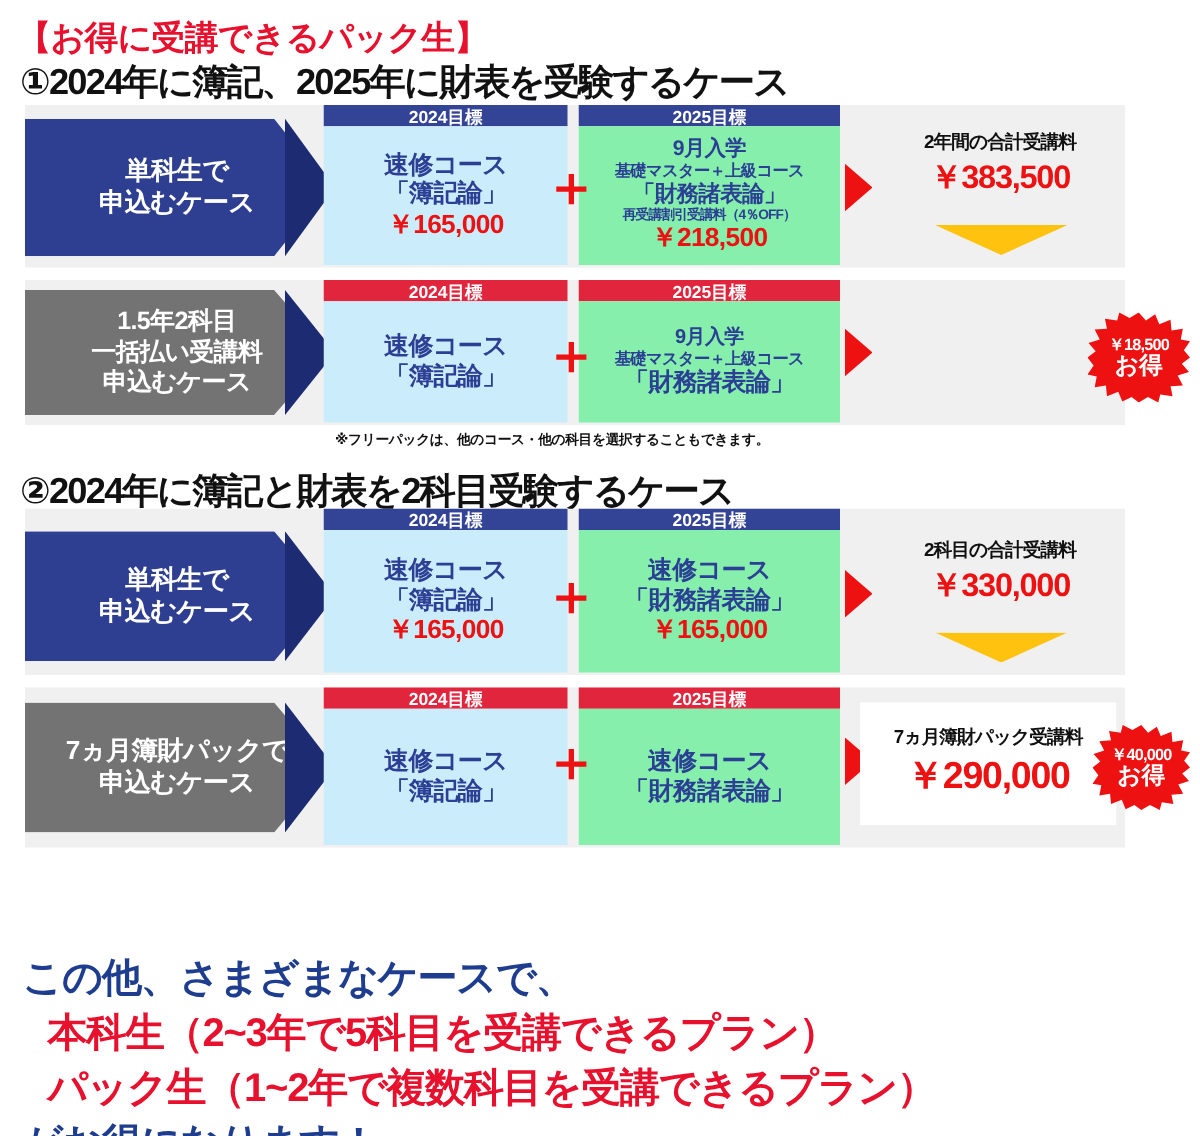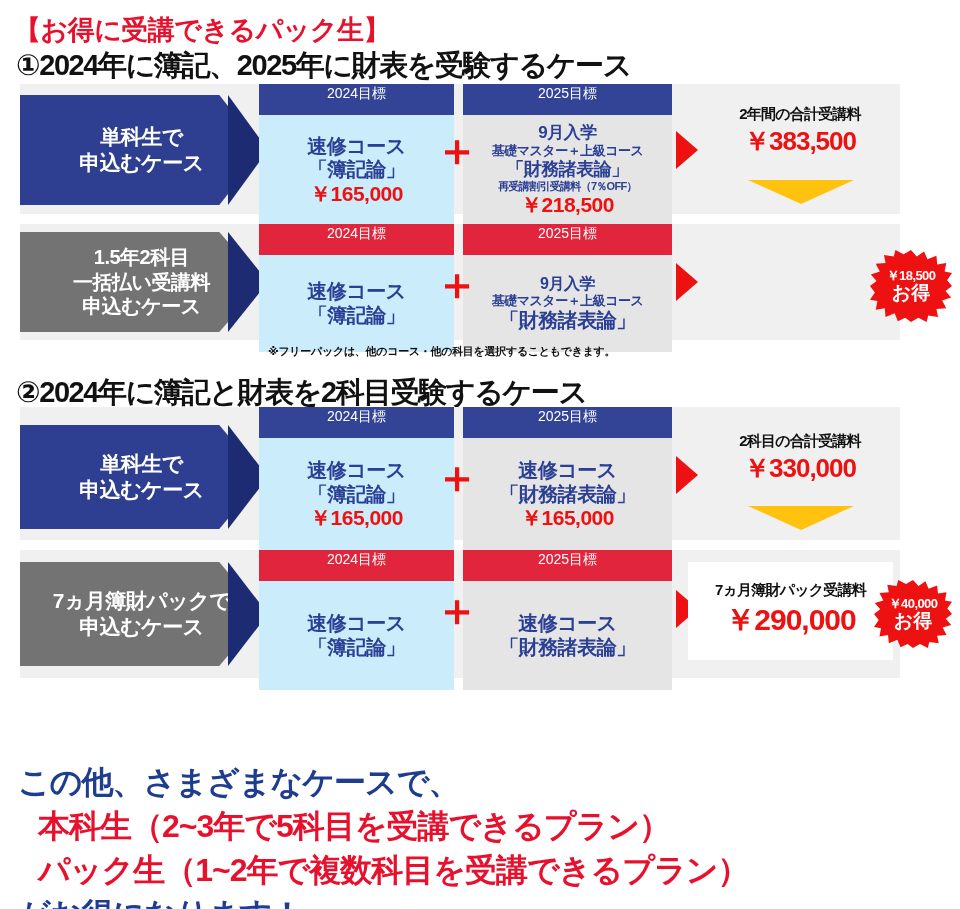--- a/index.html
+++ b/index.html
@@ -39,32 +39,32 @@
   .arrow-tag.red{background:#737373;}
   .arrow-tip{
     position:absolute;background:#1d2c72;
     clip-path:polygon(0 0, 100% 50%, 0 100%, 0 0);
   }
 
   
   .col{position:absolute;}
   .col-head{
     width:100%;box-sizing:border-box;
-    text-align:center;color:#ffffff;font-weight:normal;
-    font-size:14px;line-height:19px;height:31px;letter-spacing:0px;
+    text-align:center;color:#ffffff;font-weight:bold;
+    font-size:14px;line-height:19px;height:17px;letter-spacing:0px;
   }
   .col-head.navy{background:#334396;}
   .col-head.red{background:#e0253c;}
   .col-body{
     width:100%;box-sizing:border-box;
     display:flex;flex-direction:column;align-items:center;justify-content:center;
     text-align:center;line-height:1.18;
   }
   .col-body.blue{background:#cbecfb;}
-  .col-body.orange{background:#e5e5e5;}
+  .col-body.orange{background:#86efac;}
   .c-line{color:#2b3f94;font-weight:bold;white-space:nowrap;}
   .c-main{font-size:20px;letter-spacing:-0.5px;}
   .c-sub{font-size:15px;letter-spacing:-0.5px;}
   .c-tiny{font-size:11px;letter-spacing:-0.7px;}
   .c-price{color:#ee1111;font-weight:bold;font-size:21px;white-space:nowrap;letter-spacing:-0.5px;}
 
   
   .plus{position:absolute;color:#ee1111;font-weight:bold;line-height:1;font-size:44px;z-index:6;}
 
   
@@ -140,21 +140,21 @@
   </div>
 
   <div class="plus" style="left:435px;top:128px;">＋</div>
 
   <div class="col" style="left:463px;top:84px;width:209px;">
     <div class="col-head navy">2025目標</div>
     <div class="col-body orange" style="height:111px;">
       <div class="c-line c-sub" style="font-size:17px;">9月入学</div>
       <div class="c-line c-sub" style="font-size:13px;">基礎マスター＋上級コース</div>
       <div class="c-line c-main" style="font-size:18px;">「財務諸表論」</div>
-      <div class="c-line c-tiny">再受講割引受講料（7％OFF）</div>
+      <div class="c-line c-tiny">再受講割引受講料（4％OFF）</div>
       <div class="c-price">￥218,500</div>
     </div>
   </div>
 
   <div class="tri-red" style="left:676px;top:131px;width:22px;height:38px;"></div>
 
   <div class="result" style="left:700px;top:96px;width:200px;height:72px;background:transparent;">
     <div class="r-label">2年間の合計受講料</div>
     <div class="r-price" style="font-size:26px;">￥383,500</div>
   </div>

